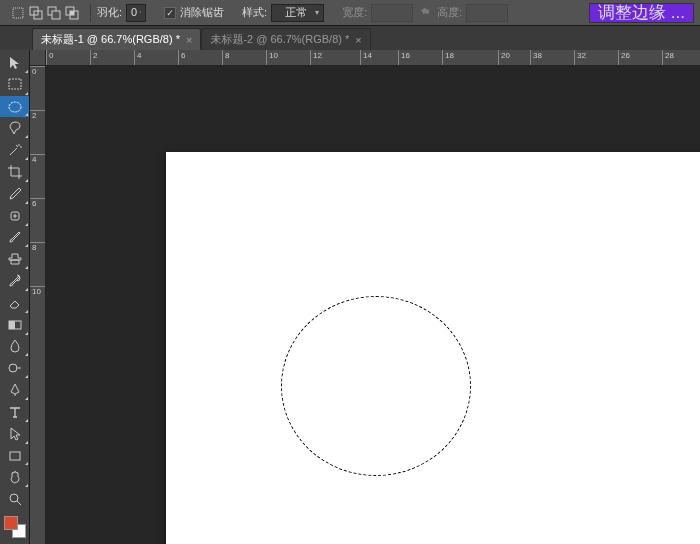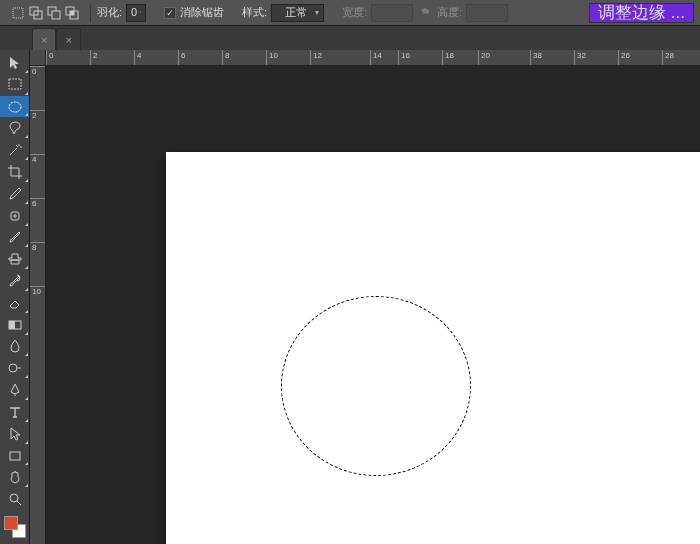--- a/index.html
+++ b/index.html
@@ -92,23 +92,25 @@
       </svg>
     </span>
   <span class="opt-label disabled">高度:</span>
   <div class="opt-box disabled"></div>
   <div class="opt-right"></div>
   <div class="opt-btn">调整边缘 ...</div>
 </div>
 
 <div class="tabs">
   <div class="tab active">
+    <span>未标题-1 @ 66.7%(RGB/8) *</span>
     <span class="tab-close">×</span>
   </div>
   <div class="tab inactive">
+    <span>未标题-2 @ 66.7%(RGB/8) *</span>
     <span class="tab-close">×</span>
   </div>
 </div>
 
 <div class="work">
 
   <div class="toolcol">
     <div class="tool">
         <svg viewBox="0 0 16 16">
           <path d="M3 2 L3 13 L6 10 L8 14 L10 13 L8 9 L12 9 Z" fill="#ccc"></path>
@@ -247,24 +249,24 @@
   <div class="edit">
     <div class="ruler-corner"></div>
     <div class="ruler-h" id="rulerH">
         <div class="tick-h" style="left: 0px;">0</div>
         <div class="tick-h" style="left: 44px;">2</div>
         <div class="tick-h" style="left: 88px;">4</div>
         <div class="tick-h" style="left: 132px;">6</div>
         <div class="tick-h" style="left: 176px;">8</div>
         <div class="tick-h" style="left: 220px;">10</div>
         <div class="tick-h" style="left: 264px;">12</div>
-        <div class="tick-h" style="left: 324px;">14</div>
+        <div class="tick-h" style="left: 314px;">14</div>
         <div class="tick-h" style="left: 352px;">16</div>
         <div class="tick-h" style="left: 396px;">18</div>
-        <div class="tick-h" style="left: 432px;">20</div>
+        <div class="tick-h" style="left: 452px;">20</div>
         <div class="tick-h" style="left: 484px;">38</div>
         <div class="tick-h" style="left: 528px;">32</div>
         <div class="tick-h" style="left: 572px;">26</div>
         <div class="tick-h" style="left: 616px;">28</div>
       </div>
     <div class="ruler-v" id="rulerV">
         <div class="tick-v" style="top: 0px;">0</div>
         <div class="tick-v" style="top: 44px;">2</div>
         <div class="tick-v" style="top: 88px;">4</div>
         <div class="tick-v" style="top: 132px;">6</div>

